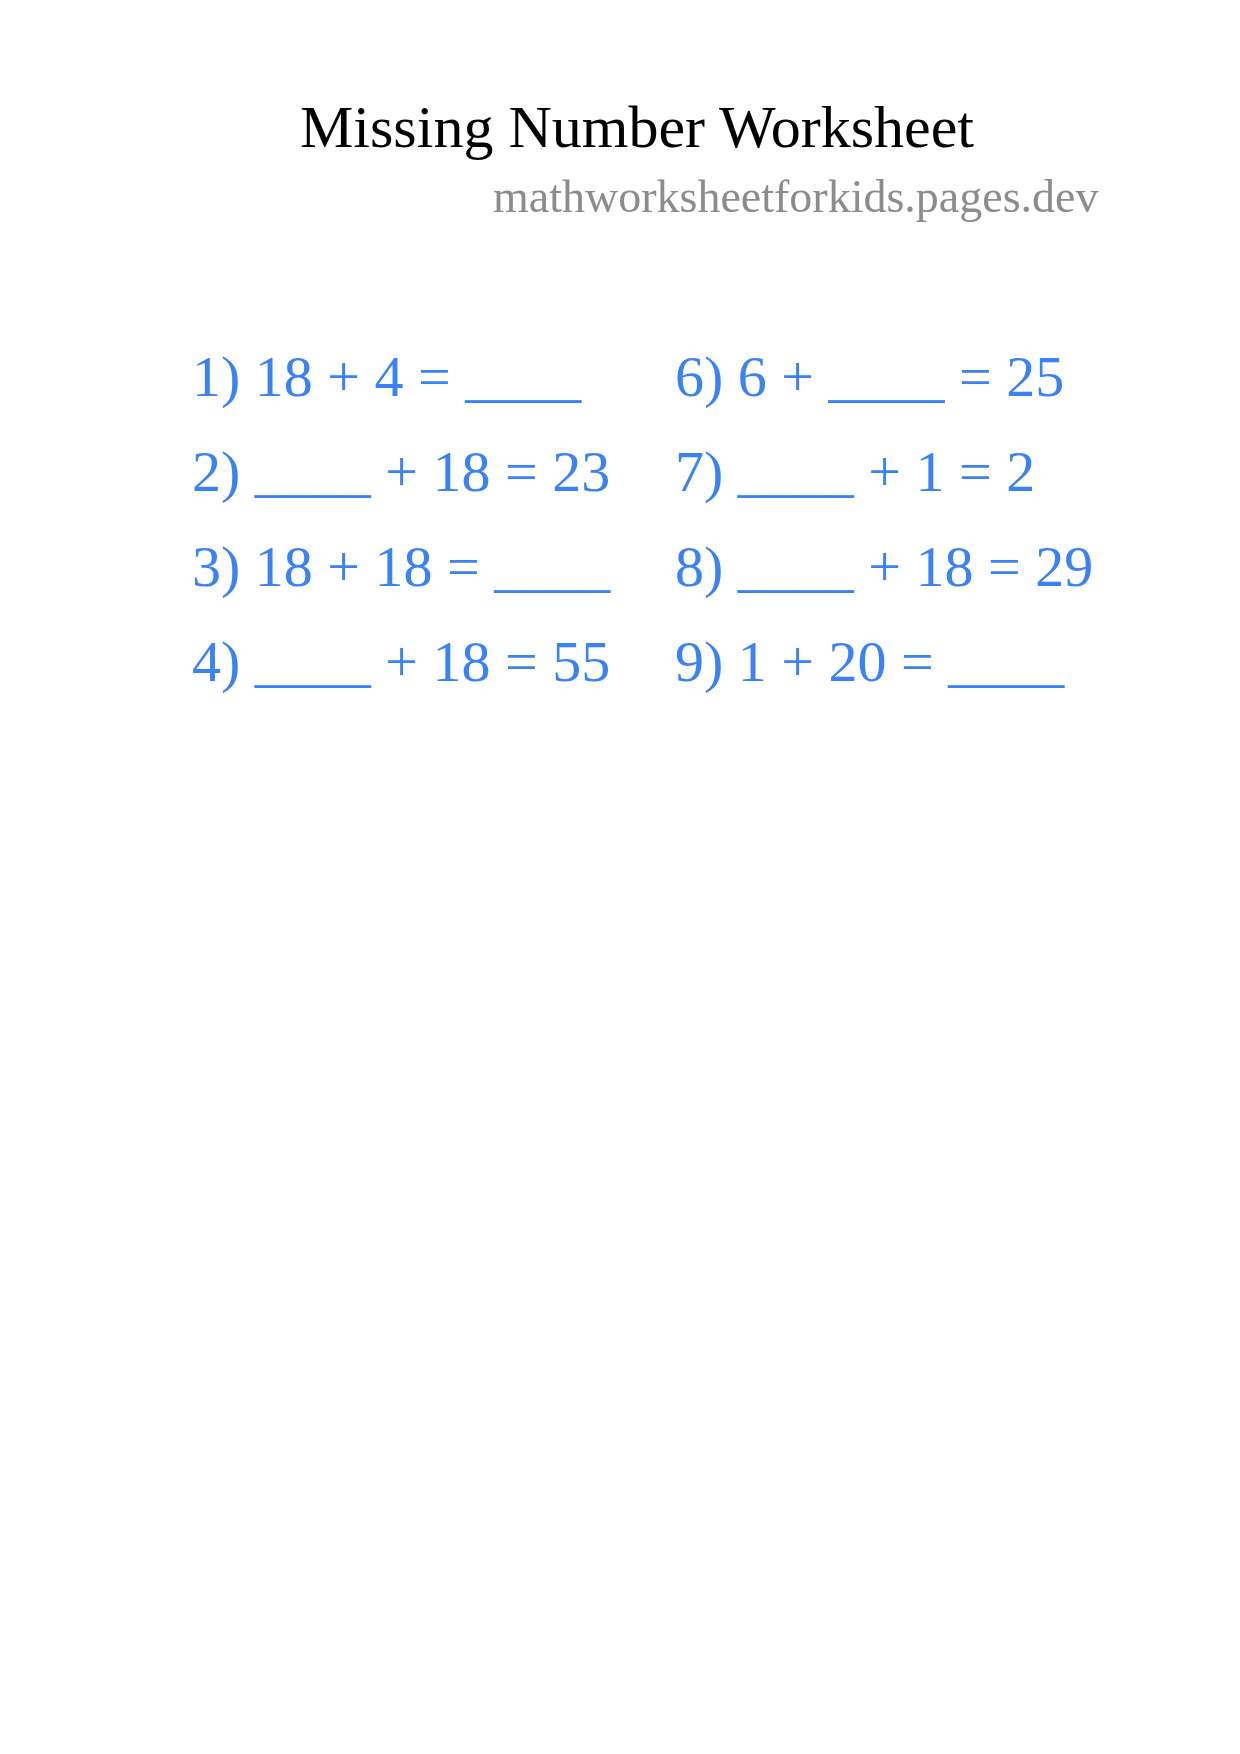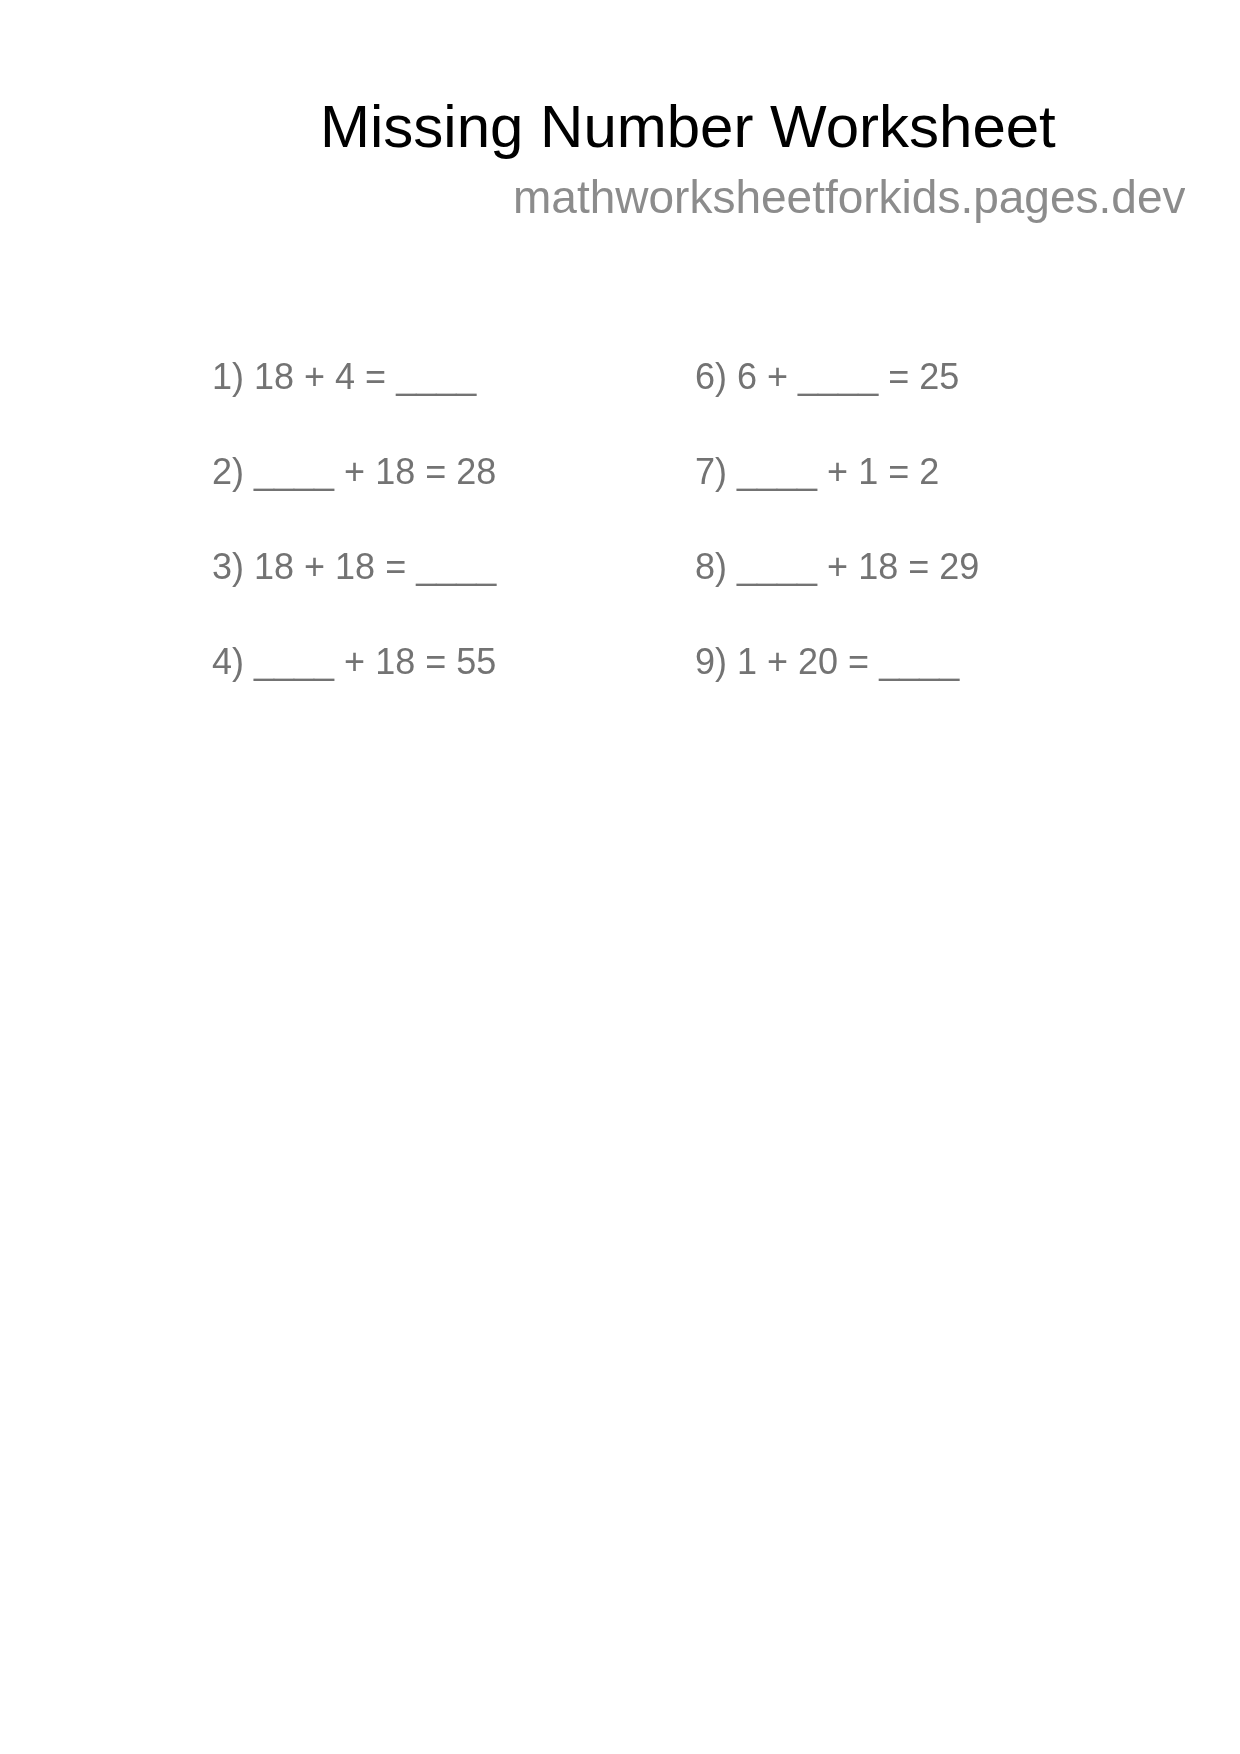--- a/index.html
+++ b/index.html
@@ -5,24 +5,23 @@
   html, body {
     margin: 0;
     padding: 0;
     background: #ffffff;
   }
   .page {
     position: relative;
     width: 1165px;
     height: 1754px;
     background: #ffffff;
-    font-family: Liberation Sans, sans-serif;
+    font-family: Liberation Serif, serif;
     color: #000000;
     overflow: hidden;
-    margin-left: 20px;
   }
   .title {
     position: absolute;
     left: 300px;
     top: 97px;
     font-size: 60px;
     line-height: 1;
     font-weight: 400;
     color: #000000;
     white-space: nowrap;
@@ -40,38 +39,38 @@
   }
   .col {
     position: absolute;
     top: 329px;
   }
   .col-left  { left: 192px; }
   .col-right { left: 675px; }
   .problem {
     height: 95px;
     line-height: 95px;
-    font-size: 36px;
+    font-size: 58px;
     font-weight: 400;
-    color: #737373;
+    color: #3b82f6;
     white-space: nowrap;
   }
 </style>
 </head>
 <body>
 
 <div class="page">
 
   <div class="title">Missing Number Worksheet</div>
 
   <div class="subtitle">mathworksheetforkids.pages.dev</div>
 
   <div class="col col-left">
     <div class="problem">1) 18 + 4 = ____</div>
-    <div class="problem">2) ____ + 18 = 28</div>
+    <div class="problem">2) ____ + 18 = 23</div>
     <div class="problem">3) 18 + 18 = ____</div>
     <div class="problem">4) ____ + 18 = 55</div>
   </div>
 
   <div class="col col-right">
     <div class="problem">6) 6 + ____ = 25</div>
     <div class="problem">7) ____ + 1 = 2</div>
     <div class="problem">8) ____ + 18 = 29</div>
     <div class="problem">9) 1 + 20 = ____</div>
   </div>

